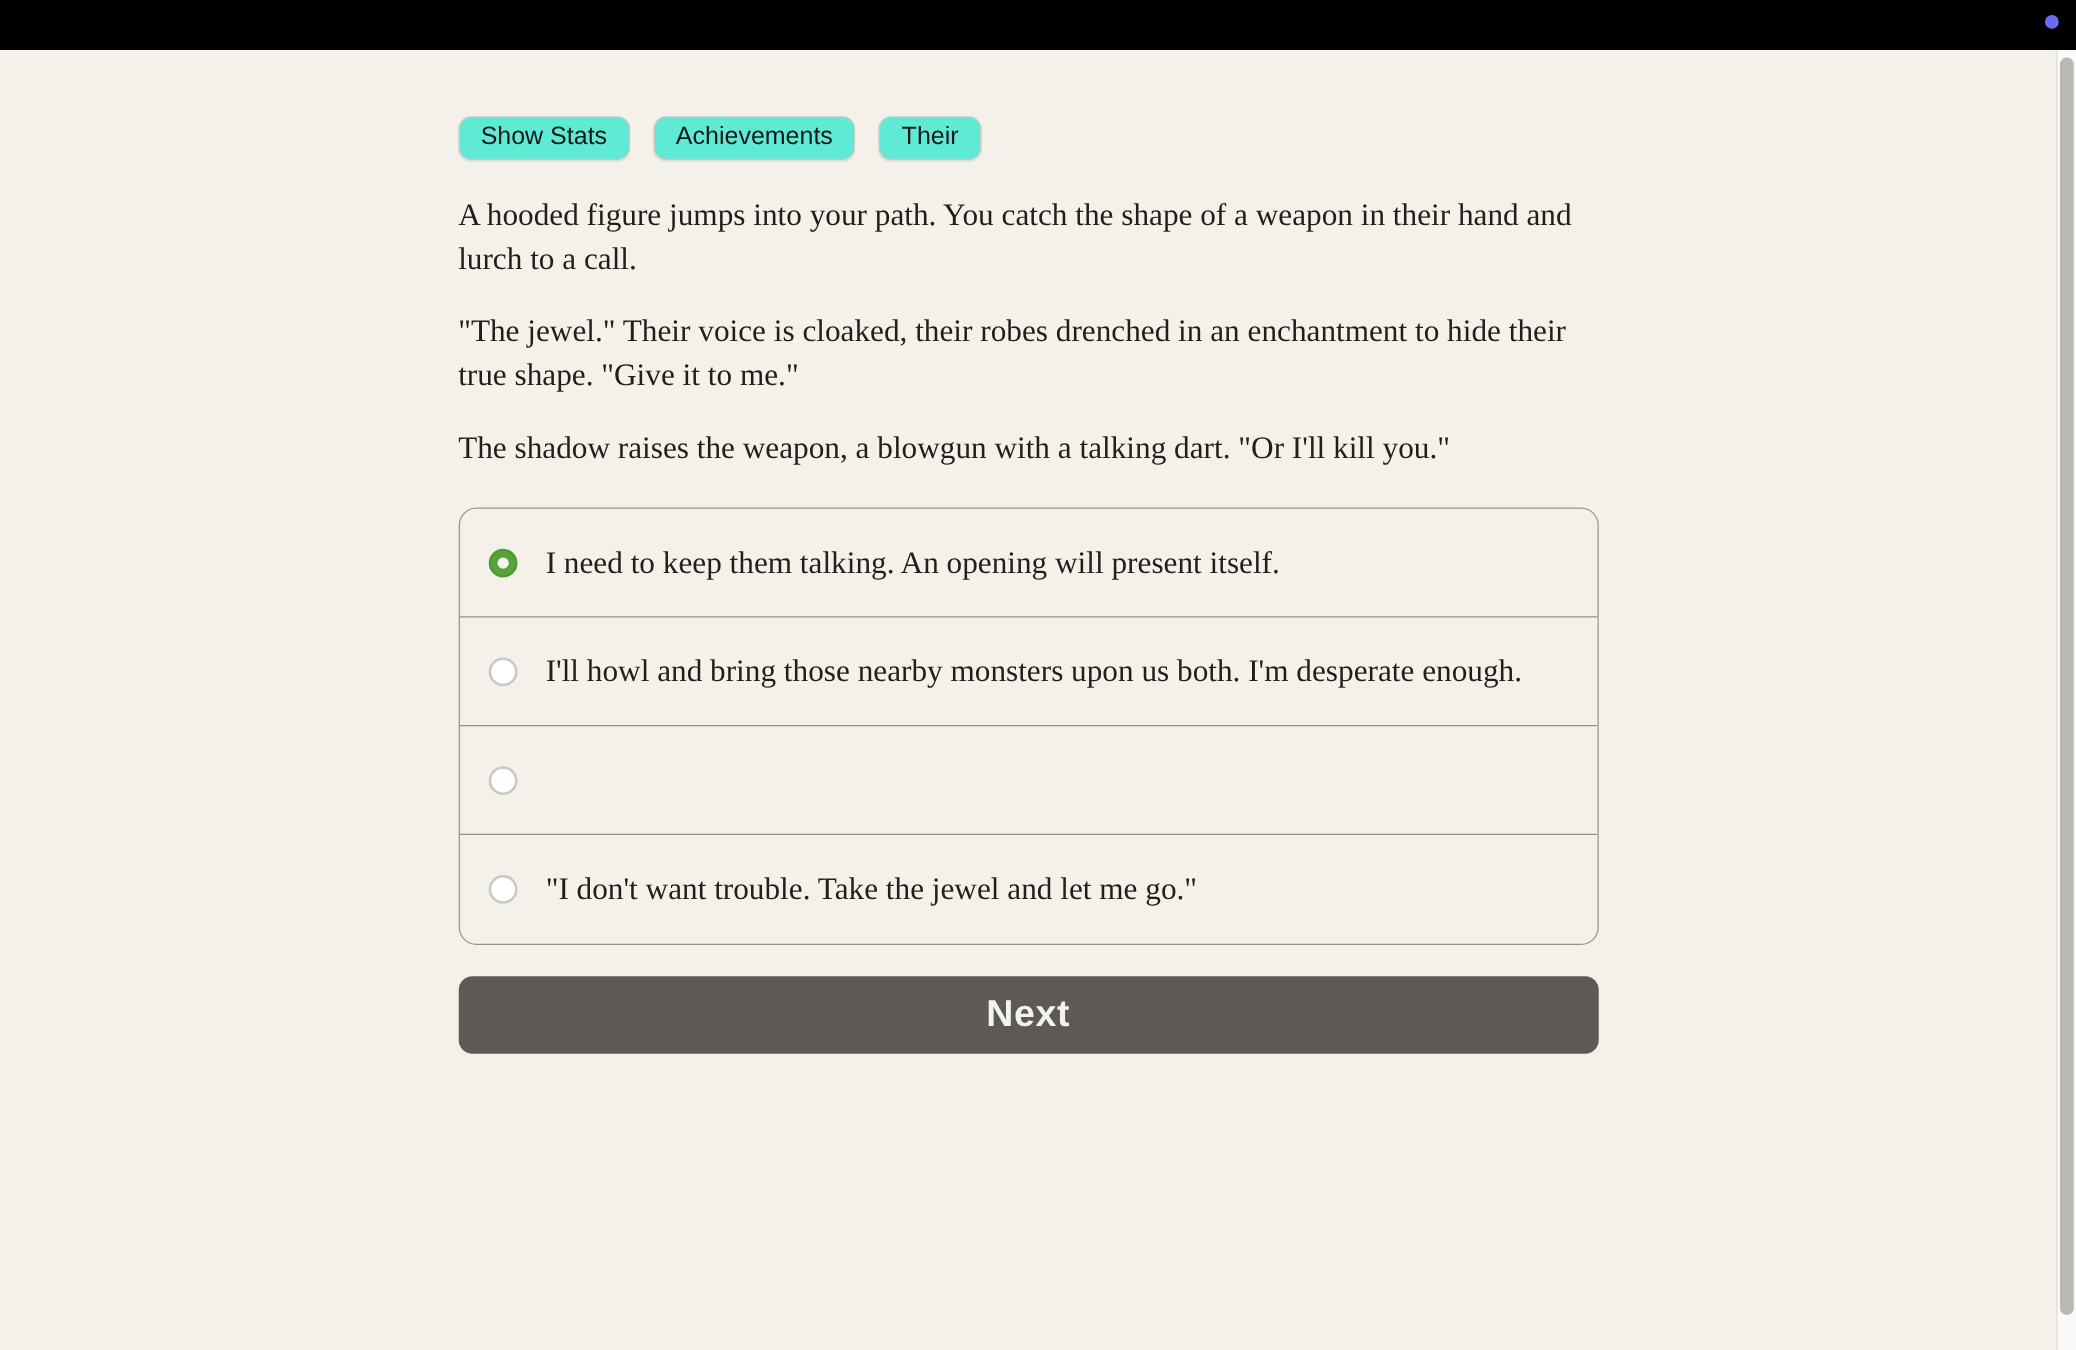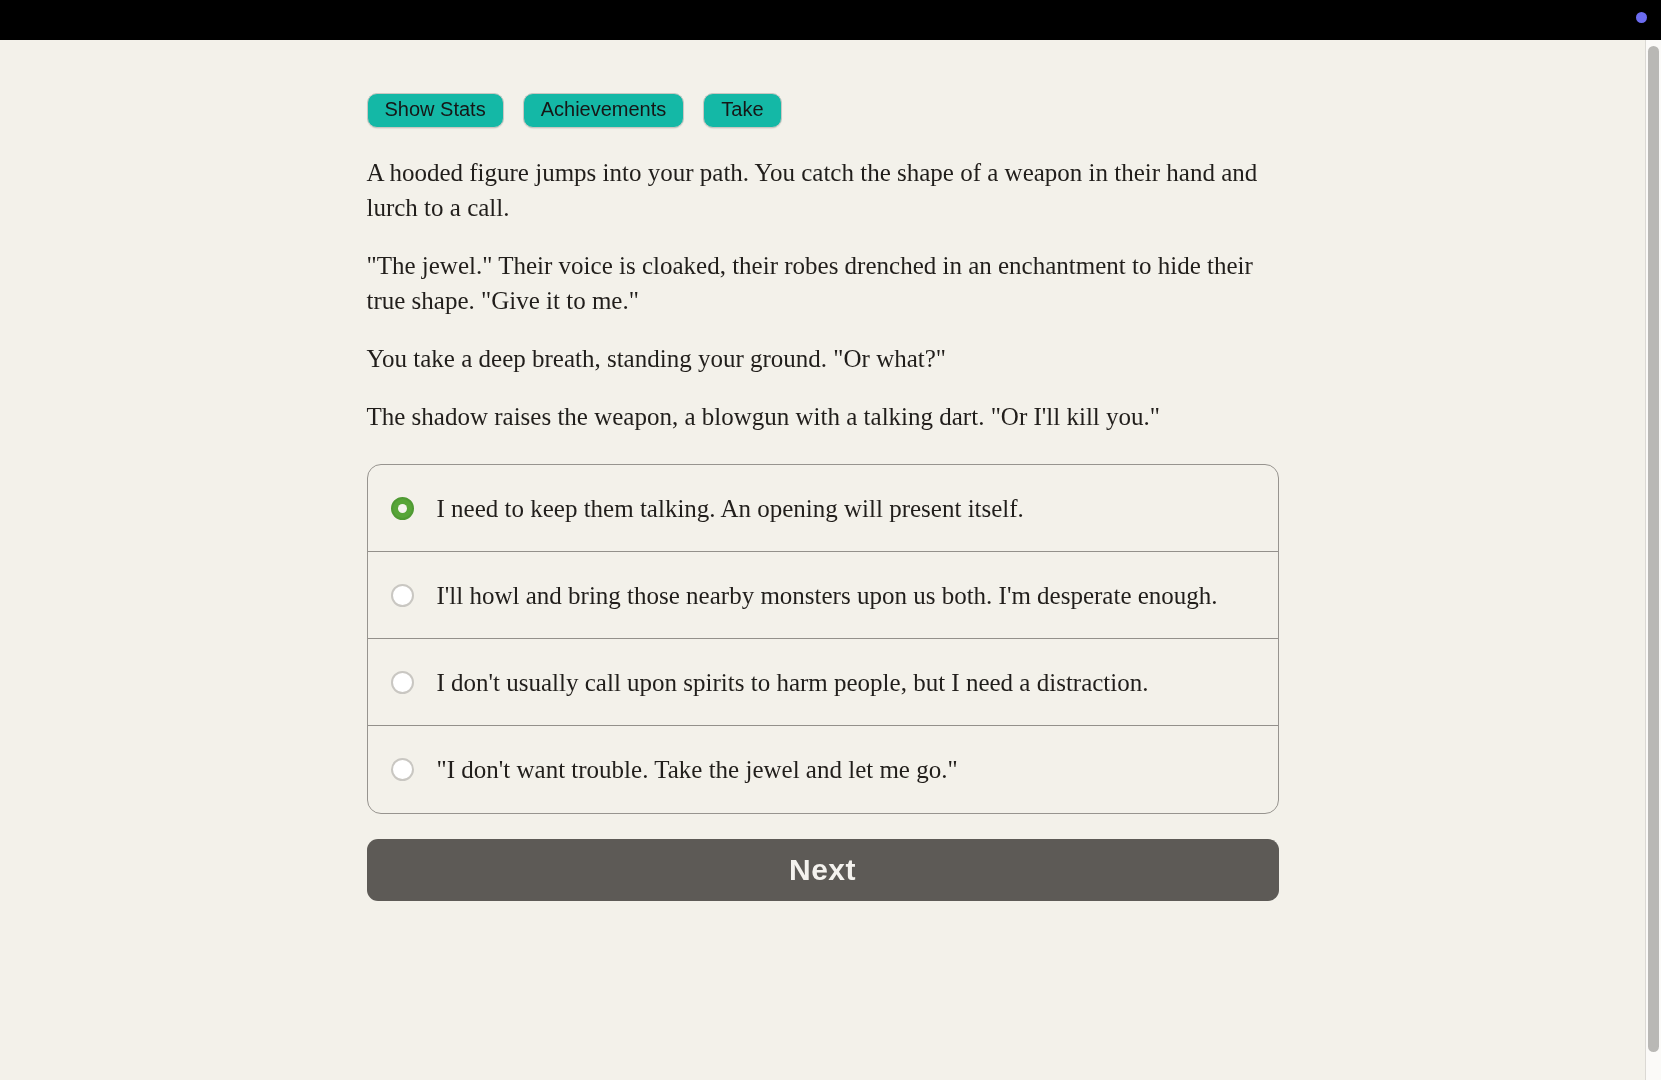--- a/index.html
+++ b/index.html
@@ -24,21 +24,21 @@
   .page {
     position: absolute; top: 40px; left: 0; right: 16px; bottom: 0;
   }
   .content {
     width: 912px; margin: 0 auto; padding-top: 53px;
   }
   .toolbar { display: flex; gap: 19px; margin-bottom: 27px; }
   .toolbar button {
     font-family: "Liberation Sans", sans-serif;
     font-size: 20px; font-weight: 500; color: #161616;
-    background: #14b8a6;
+    background: #5eead4;
     border: 1px solid #c9c7c2; border-radius: 10px;
     padding: 4px 17px 6px 17px; height: 35px;
     box-shadow: 0 1px 1px rgba(0,0,0,0.08);
     cursor: pointer; white-space: nowrap;
   }
   .story p {
     font-family: "Liberation Serif", serif;
     font-size: 25px; line-height: 35px; color: #211e1b;
     margin: 0 0 23px 0;
   }
@@ -94,48 +94,46 @@
 <div class="top-bar">
   <span class="notif-dot"></span>
 </div>
 
 <div class="page">
   <div class="content">
 
     <div class="toolbar">
       <button>Show Stats</button>
       <button>Achievements</button>
-      <button>Take</button>
+      <button>Their</button>
     </div>
 
     <div class="story">
       <p>A hooded figure jumps into your path. You catch the shape of a weapon in their hand and lurch to a call.</p>
       <p>"The jewel." Their voice is cloaked, their robes drenched in an enchantment to hide their true shape. "Give it to me."</p>
-      <p>You take a deep breath, standing your ground. "Or what?"</p>
       <p>The shadow raises the weapon, a blowgun with a talking dart. "Or I'll kill you."</p>
     </div>
 
     <div class="choices" role="radiogroup">
       <div class="choice">
         <span class="radio selected">
             <span class="dot"></span>
           </span>
         <span class="choice-label">I need to keep them talking. An opening will present itself.</span>
       </div>
       <div class="choice">
         <span class="radio">
             <span class="dot"></span>
           </span>
         <span class="choice-label">I'll howl and bring those nearby monsters upon us both. I'm desperate enough.</span>
       </div>
       <div class="choice">
         <span class="radio">
             <span class="dot"></span>
           </span>
-        <span class="choice-label">I don't usually call upon spirits to harm people, but I need a distraction.</span>
       </div>
       <div class="choice">
         <span class="radio">
             <span class="dot"></span>
           </span>
         <span class="choice-label">"I don't want trouble. Take the jewel and let me go."</span>
       </div>
     </div>
 
     <button class="next">Next</button>

